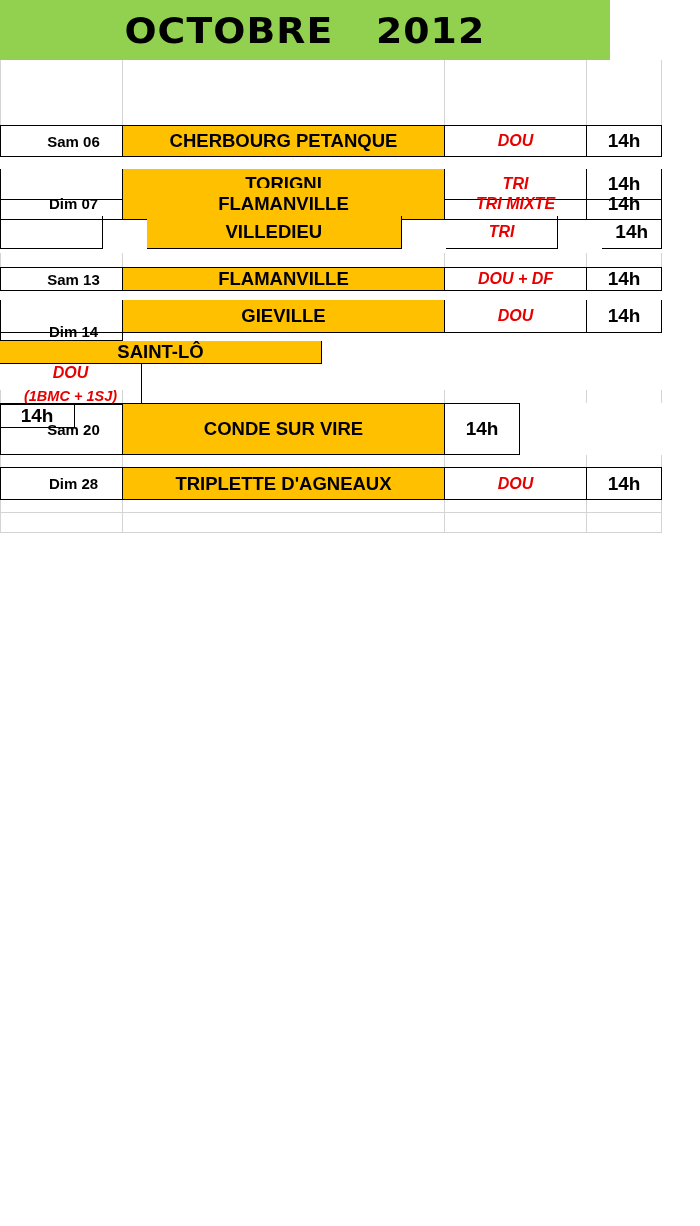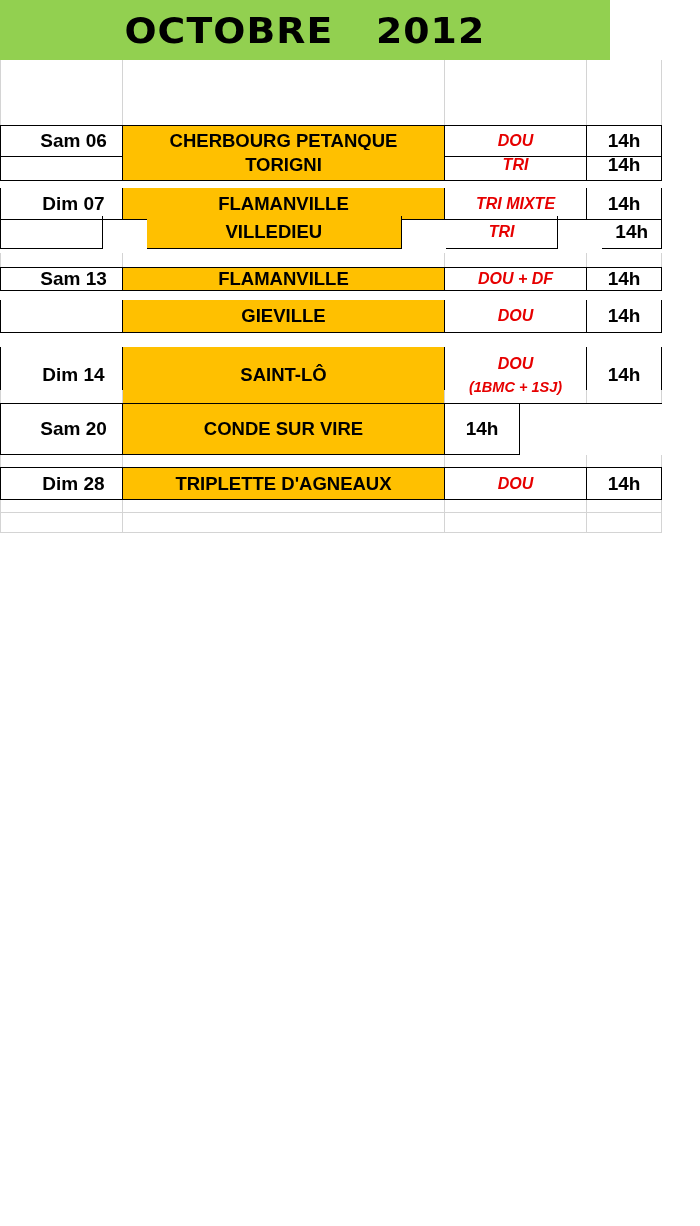--- a/index.html
+++ b/index.html
@@ -13,21 +13,21 @@
   .row { position: absolute; left: 0; width: 662px; display: flex; }
   .cell { box-sizing: border-box; display: flex; align-items: center; justify-content: center;
           flex-direction: column; font-weight: bold; font-size: 19px; }
   .c1 { width: 123px; } .c2 { width: 322px; } .c3 { width: 142px; } .c4 { width: 75px; }
   .grid .cell { border-right: 1px solid #d4d4d4; }
   .grid .cell.c1 { border-left: 1px solid #d4d4d4; }
   .data .cell { border-top: 1px solid #000; border-bottom: 1px solid #000; border-right: 1px solid #000; }
   .data .cell.c1 { border-left: 1px solid #000; }
   .data + .data .cell { border-top: none; }
   .venue { background: #ffc000; font-size: 18.5px; }
-  .day { font-size: 19px; padding-left: 24px; }
+  .day { font-size: 15px; padding-left: 24px; }
   .type { color: #e60000; font-size: 16px; font-style: italic; }
   .type .l2 { font-size: 14.5px; margin-top: 6px; }
   .time { font-size: 19px; }
   .gap .cell { border-bottom: 1px solid #d4d4d4; }
 </style>
 </head>
 <body>
 
 <div class="sheet">
   <div class="title-bar">
@@ -40,21 +40,21 @@
     <div class="cell c3"></div>
     <div class="cell c4"></div>
   </div>
 
   <div class="row data" style="top:125px;height:32px;">
     <div class="cell c1 day">Sam  06</div>
     <div class="cell c2 venue">CHERBOURG PETANQUE</div>
     <div class="cell c3 type">DOU</div>
     <div class="cell c4 time">14h</div>
   </div>
-  <div class="row data" style="top:150px;height:31px;">
+  <div class="row data" style="top:169px;height:31px;">
     <div class="cell c1 day"></div>
     <div class="cell c2 venue">TORIGNI</div>
     <div class="cell c3 type">TRI</div>
     <div class="cell c4 time">14h</div>
   </div>
   <div class="row data" style="top:188px;height:32px;text-align:center;">
     <div class="cell c1 day">Dim  07</div>
     <div class="cell c2 venue">FLAMANVILLE</div>
     <div class="cell c3 type">TRI  MIXTE</div>
     <div class="cell c4 time">14h</div>
@@ -78,21 +78,21 @@
     <div class="cell c2 venue">FLAMANVILLE</div>
     <div class="cell c3 type">DOU + DF</div>
     <div class="cell c4 time">14h</div>
   </div>
   <div class="row data" style="top:300px;height:33px;">
     <div class="cell c1 day"></div>
     <div class="cell c2 venue">GIEVILLE</div>
     <div class="cell c3 type">DOU</div>
     <div class="cell c4 time">14h</div>
   </div>
-  <div class="row data" style="top:347px;height:57px;">
+  <div class="row data" style="top:323px;height:57px;flex-direction:column;">
     <div class="cell c1 day">Dim  14</div>
     <div class="cell c2 venue">SAINT-LÔ</div>
     <div class="cell c3 type">
       <span>DOU</span>
       <span class="l2">(1BMC + 1SJ)</span>
     </div>
     <div class="cell c4 time">14h</div>
   </div>
 
   <div class="row grid" style="top:390px;height:13px;">

